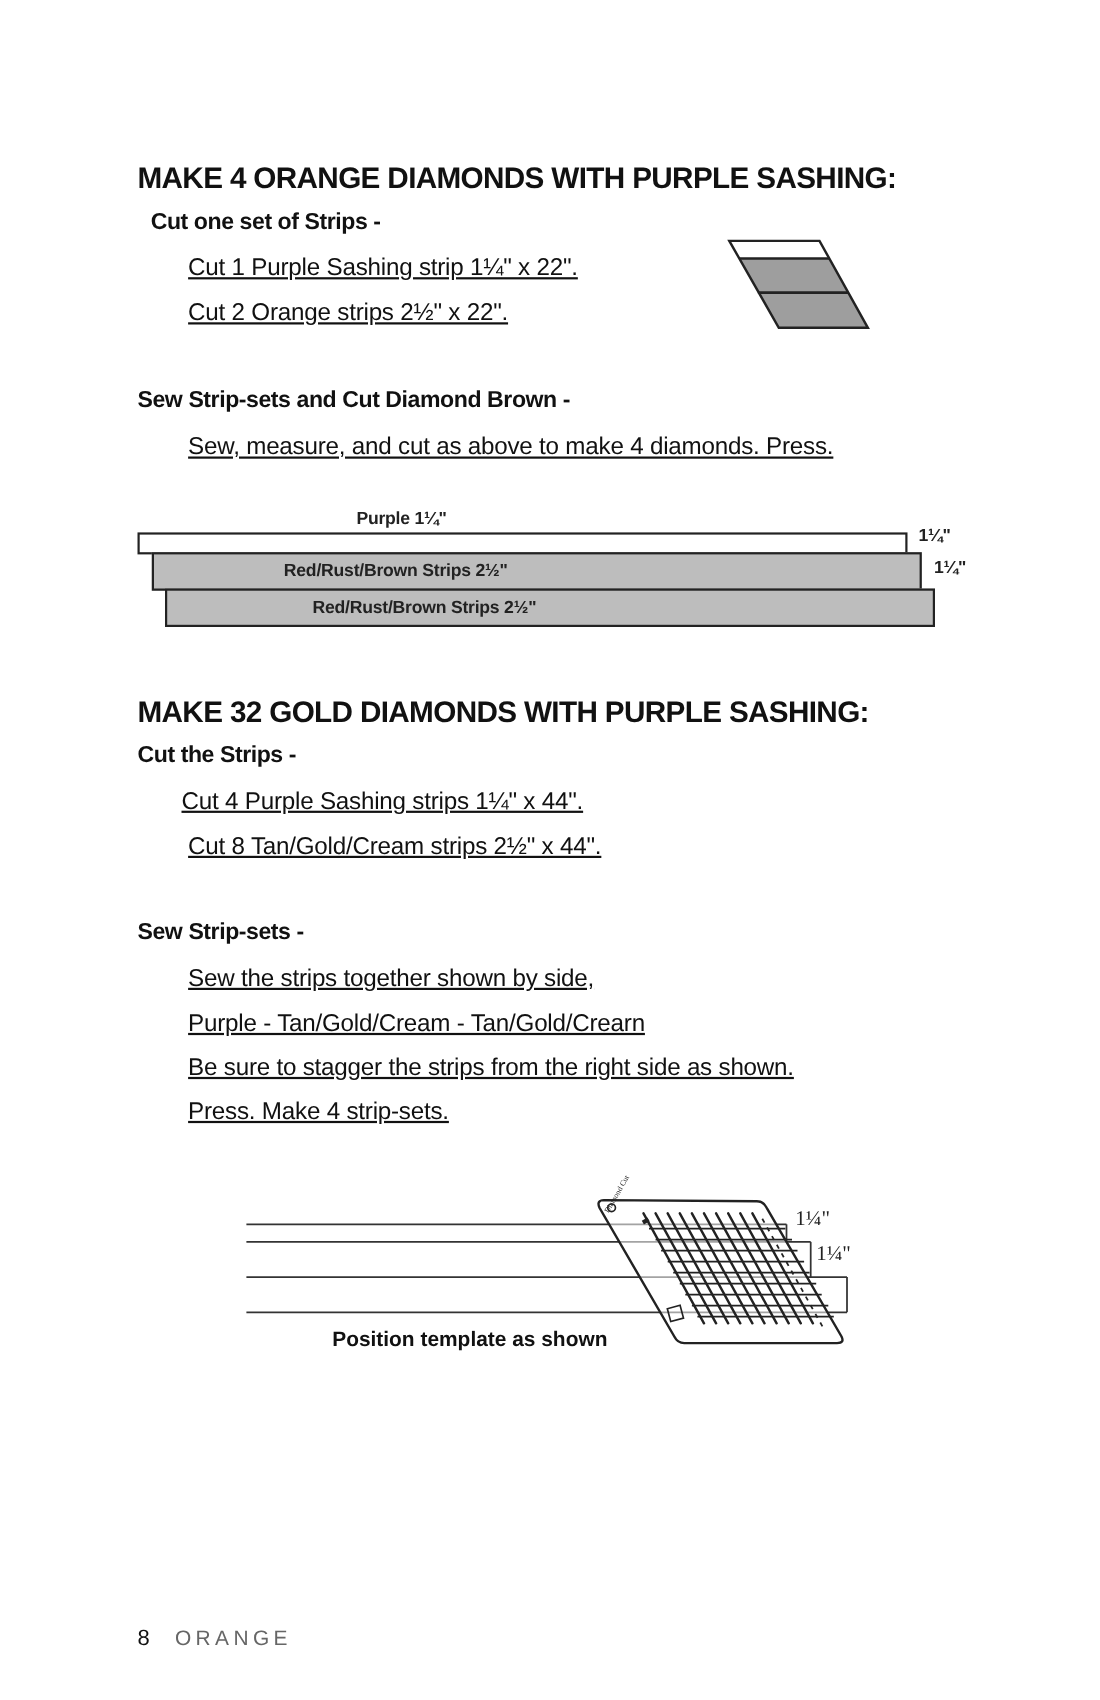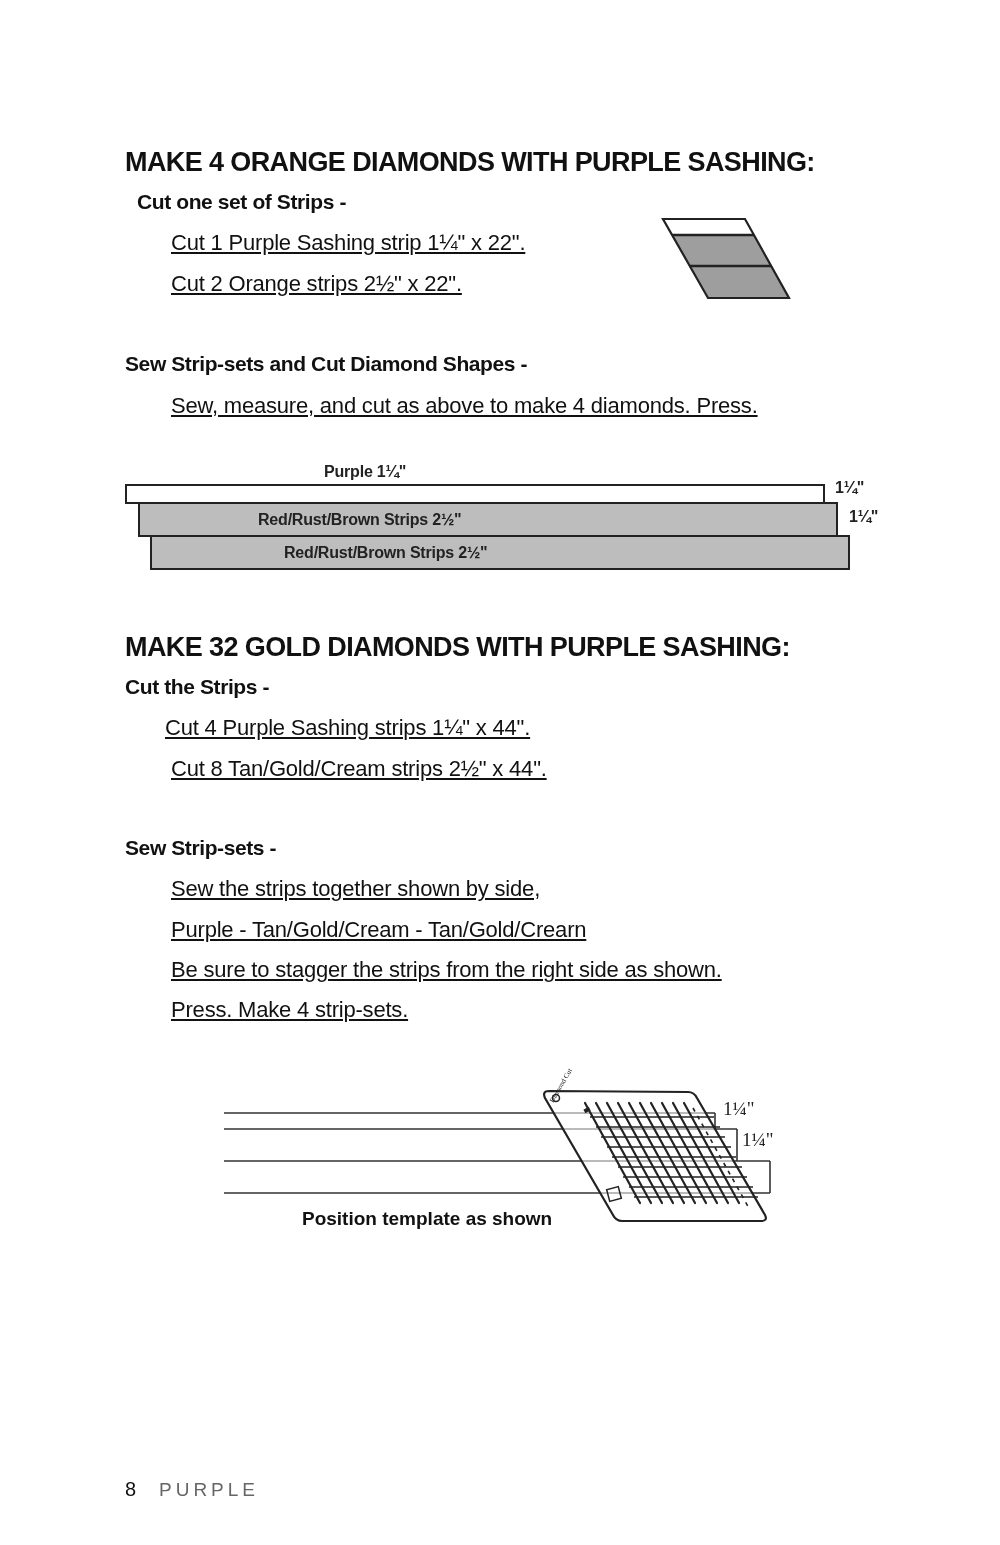--- a/index.html
+++ b/index.html
@@ -28,21 +28,21 @@
 <div class="abs body" style="left:171px; top:271px;">Cut 2 Orange strips 2½" x 22".</div>
 
 <svg style="left:0; top:0;" width="1000" height="320">
   <polygon points="663,219 745,219 789,298 708,298" fill="#9e9e9e" stroke="none"></polygon>
   <polygon points="663,219 745,219 754,235 672,235" fill="#ffffff"></polygon>
   <polygon points="663,219 745,219 789,298 708,298" fill="none" stroke="#222" stroke-width="2.2"></polygon>
   <line x1="672" y1="235" x2="754" y2="235" stroke="#222" stroke-width="2.4"></line>
   <line x1="689" y1="266" x2="771" y2="266" stroke="#222" stroke-width="2.4"></line>
 </svg>
 
-<div class="abs h2" style="left:125px; top:352px;">Sew Strip-sets and Cut Diamond Shapes -</div>
+<div class="abs h2" style="left:125px; top:352px;">Sew Strip-sets and Cut Diamond Brown -</div>
 <div class="abs body" style="left:171px; top:393px;">Sew, measure, and cut as above to make 4 diamonds. Press.</div>
 
 <div>
   <div class="abs lbl" style="left:324px; top:463px;">Purple 1¼"</div>
   <div class="strip white" style="left:125px; top:484px; width:700px; height:20px;"></div>
   <div class="strip gray" style="left:138px; top:502px; width:700px; height:35px;">
     <span class="inlabel lbl" style="left:118px;">Red/Rust/Brown Strips 2½"</span>
   </div>
   <div class="strip gray" style="left:150px; top:535px; width:700px; height:35px;">
     <span class="inlabel lbl" style="left:132px;">Red/Rust/Brown Strips 2½"</span>
@@ -107,13 +107,13 @@
     <rect x="608" y="1188" width="12" height="12" fill="none" stroke="#222" stroke-width="1.5" transform="rotate(-15 614 1194)"></rect>
     <rect x="584" y="1108" width="6" height="4" fill="#222" transform="rotate(-30 587 1110)"></rect>
   </svg>
   <div class="abs" style="left:548px; top:1100px; font-size:7px; color:#222; transform:rotate(-60deg); transform-origin:left top; font-family:'Liberation Serif', serif;">Diamond Cut</div>
   <div class="abs serif-lbl" style="left:723px; top:1098px;">1¼"</div>
   <div class="abs serif-lbl" style="left:742px; top:1129px;">1¼"</div>
   <div class="abs" style="left:302px; top:1208px; font-weight:bold; font-size:19px; color:#111;">Position template as shown</div>
 </div>
 
 <div class="abs footer-num" style="left:125px; top:1478px;">8</div>
-<div class="abs footer-title" style="left:159px; top:1479px;">PURPLE</div>
+<div class="abs footer-title" style="left:159px; top:1479px;">ORANGE</div>
 
 </body></html>

